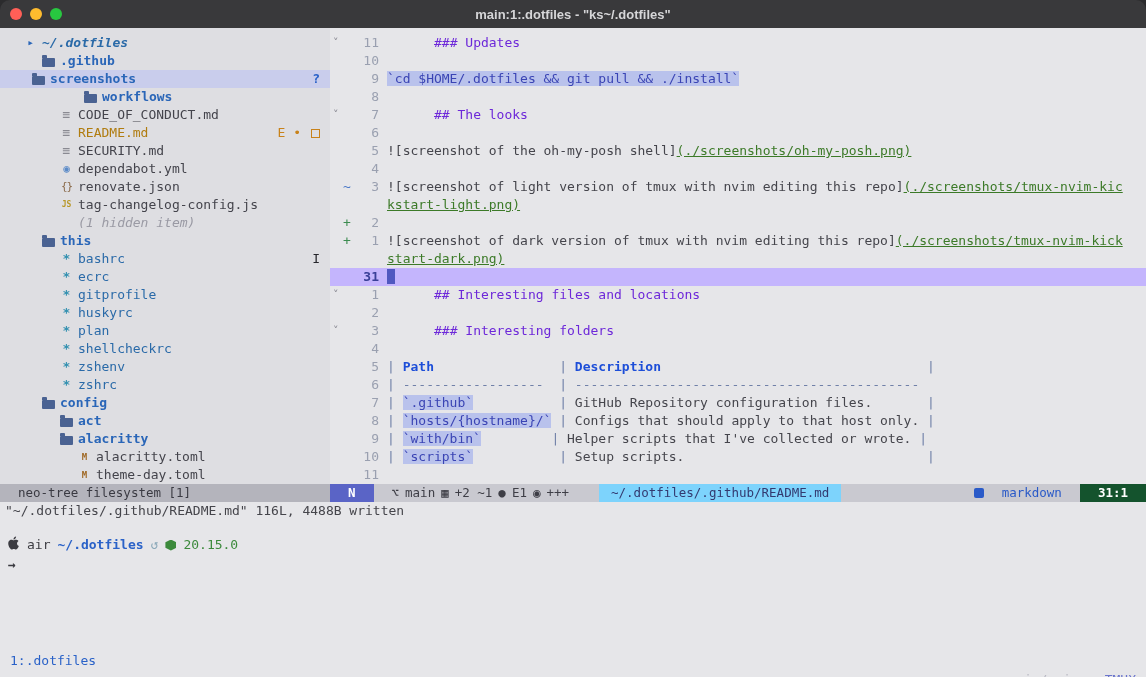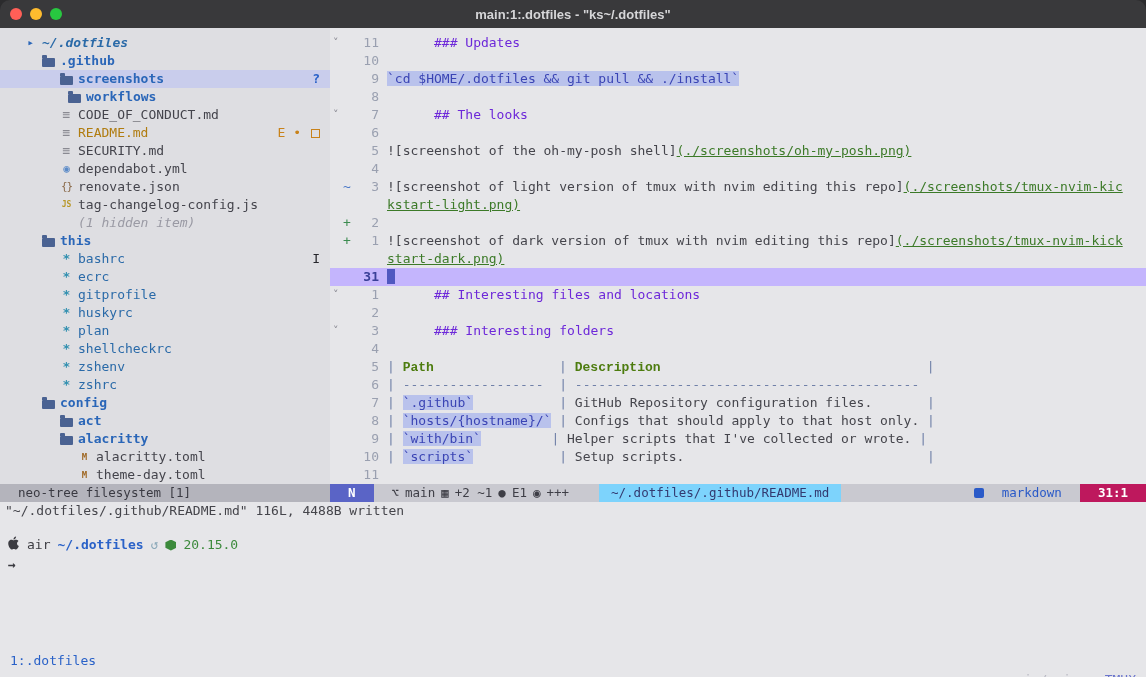--- a/index.html
+++ b/index.html
@@ -50,33 +50,33 @@
   .sign-add{color:#3c8c50;}.sign-mod{color:#4a78c8;}
   .ed-num{width:24px;text-align:right;color:#9aa0b0;margin-right:8px;flex:0 0 auto;}
   .ed-num.cur{color:#3a4098;font-weight:bold;}
   .ed-text{flex:1;}
   .tk-h{color:#6d28d9;font-weight:normal;margin-left:47px;}
   .tk-t{color:#45454c;}
   .tk-link{color:#3c7a28;text-decoration:underline;}
   .tk-code{color:#3a44b4;background:#b9c2ec;}
   .tk-pipe{color:#7080a8;}
   .tk-dash{color:#7080a8;}
-  .tk-th{color:#4d7c0f;font-weight:bold;font-family:Liberation Mono, monospace;}
+  .tk-th{color:#1d4ed8;font-weight:bold;}
   .blockcursor{display:inline-block;width:8px;height:15px;background:#5058c0;vertical-align:-3px;}
   
   .statusline{position:absolute;top:456px;left:0;right:0;height:18px;display:flex;background:#c9c9d0;font-size:12.5px;}
   .seg{display:flex;align-items:center;padding:0 18px;white-space:pre;}
   .seg-neotree{width:330px;box-sizing:border-box;background:#b4b4bc;color:#3a3a42;}
   .seg-mode{background:#5a64c6;color:#fff;font-weight:bold;}
   .seg-git{gap:6px;color:#3e3e46;}
   .seg-path{background:#7dd3fc;color:#333a70;padding:8px 12px;margin-left:12px;}
   .seg-spacer{flex:1;}
   .seg-ft{color:#2a5ac8;gap:18px;}
   .ft-icon{width:10px;height:10px;background:#2a5ac8;border-radius:2px;display:inline-block;}
-  .seg-pos{background:#be185d;color:#fff;font-weight:bold;}
+  .seg-pos{background:#14532d;color:#fff;font-weight:bold;}
   
   .cmdline{position:absolute;top:474px;left:0;right:0;height:18px;padding-left:5px;white-space:pre;color:#45454b;}
   .shellblock{position:absolute;top:508px;left:8px;right:0;}
   .promptline{display:flex;align-items:center;gap:7px;height:18px;}
   .sh-host{color:#3c3c42;}
   .sh-path{color:#2a62c8;font-weight:bold;}
   .sh-sync{color:#8aa8b8;}
   .hex{width:11px;height:11px;background:#3c8a3c;clip-path:polygon(50% 0,100% 25%,100% 75%,50% 100%,0 75%,0 25%);display:inline-block;}
   .sh-node{color:#3c8a3c;}
   .arrowline{height:18px;margin-top:2px;}
@@ -106,26 +106,26 @@
     <div class="neotree">
       <div>
           <div class="nt-row" style="padding-left: 24px;">
             <span class="nt-icon ic-arrow">▸</span>
             <span class="nt-label lbl-root">~/.dotfiles</span>
           </div>
           <div class="nt-row" style="padding-left: 42px;">
             <span class="nt-icon ic-folder"></span>
             <span class="nt-label lbl-folder">.github</span>
           </div>
-          <div class="nt-row sel" style="padding-left: 60px;">
+          <div class="nt-row sel" style="padding-left: 32px;">
             <span class="nt-icon ic-folder"></span>
             <span class="nt-label lbl-folder">screenshots</span>
             <span class="nt-badge b-blue">?</span>
           </div>
-          <div class="nt-row" style="padding-left: 68px;">
+          <div class="nt-row" style="padding-left: 68px; margin-left: 16px;">
             <span class="nt-icon ic-folder"></span>
             <span class="nt-label lbl-folder">workflows</span>
           </div>
           <div class="nt-row" style="padding-left: 60px;">
             <span class="nt-icon ic-md">≡</span>
             <span class="nt-label lbl-file">CODE_OF_CONDUCT.md</span>
           </div>
           <div class="nt-row" style="padding-left: 60px;">
             <span class="nt-icon ic-md">≡</span>
             <span class="nt-label lbl-orange">README.md</span>

